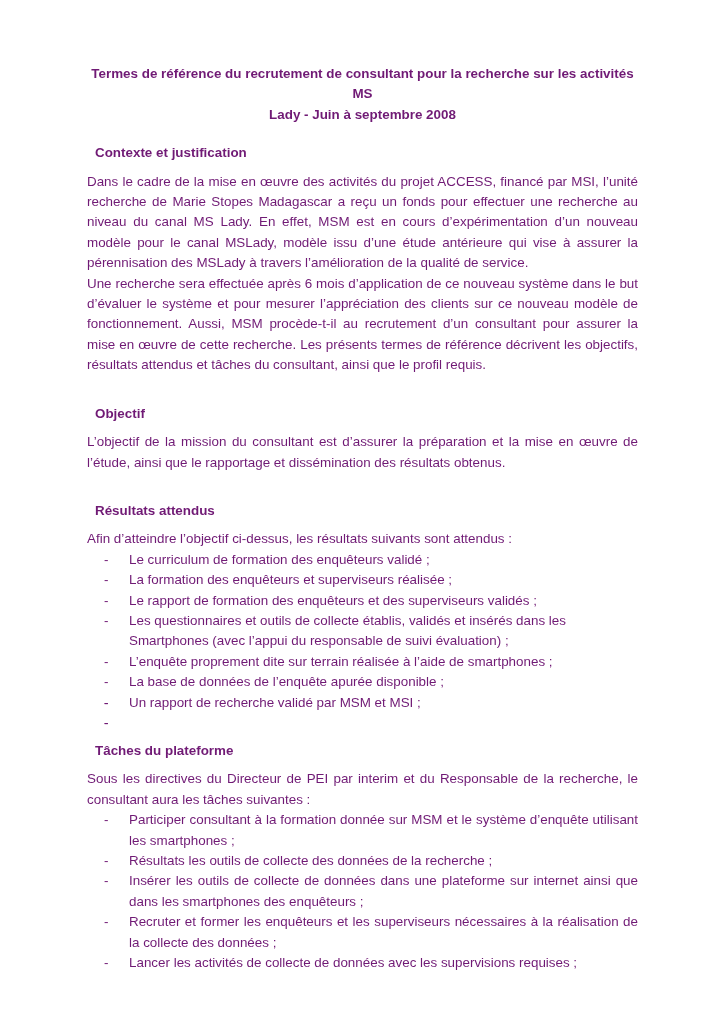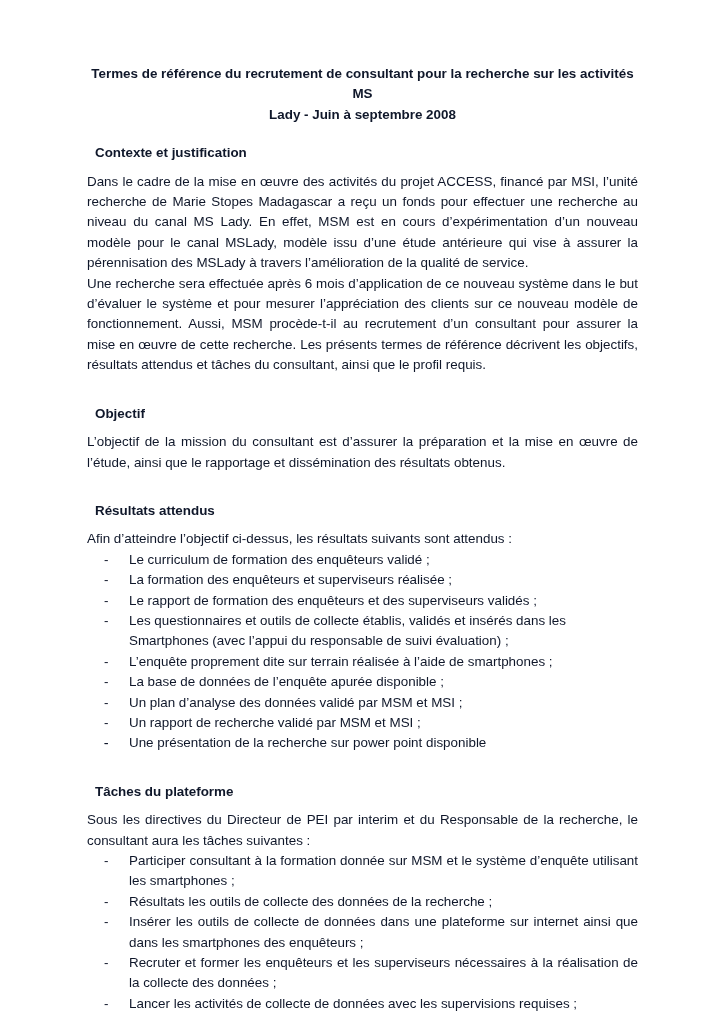--- a/index.html
+++ b/index.html
@@ -1,20 +1,20 @@
 <!DOCTYPE html>
 <html><head>
 <meta charset="utf-8">
 <style>
   html, body { margin: 0; padding: 0; background: #ffffff; }
   body { width: 724px; height: 1024px; position: relative; overflow: hidden; }
   .page {
     position: absolute; left: 87px; top: 64px; width: 551px;
     font-family: "Liberation Sans", sans-serif;
-    font-size: 13.4px; line-height: 20.4px; color: #0f172a;
+    font-size: 13.4px; line-height: 20.4px; color: #701a75;
   }
   .title {
     text-align: center; font-weight: bold; font-size: 13.4px; line-height: 20.4px;
     margin: 0 0 18px 0;
   }
   .h { font-weight: bold; margin: 8px; }
   .p { margin: 0; text-align: justify; }
   .gap { height: 20px; }
   ul.dash { list-style: none; margin: 0; padding: 0; }
   ul.dash li { position: relative; padding-left: 42px; text-align: justify; }
@@ -40,24 +40,24 @@
 
   <div class="h">Résultats attendus</div>
   <p class="p">Afin d’atteindre l’objectif ci-dessus, les résultats suivants sont attendus :</p>
   <ul class="dash">
     <li><span class="dash-mark">-</span><span>Le curriculum de formation des enquêteurs validé ;</span></li>
     <li><span class="dash-mark">-</span><span>La formation des enquêteurs et superviseurs réalisée ;</span></li>
     <li><span class="dash-mark">-</span><span>Le rapport de formation des enquêteurs et des superviseurs validés ;</span></li>
     <li style="text-align:left"><span class="dash-mark">-</span><span>Les questionnaires et outils de collecte établis, validés et insérés dans les Smartphones (avec l’appui du responsable de suivi évaluation) ;</span></li>
     <li><span class="dash-mark">-</span><span>L’enquête proprement dite sur terrain réalisée à l’aide de smartphones ;</span></li>
     <li><span class="dash-mark">-</span><span>La base de données de l’enquête apurée disponible ;</span></li>
-    <li><span class="dash-mark">-</span><span>Un plan d’analyse des données validé par MSM et MSI ;</span></li>
+    <li><span class="dash-mark">-</span></li>
     <li><span class="dash-mark">-</span><span>Un rapport de recherche validé par MSM et MSI ;</span></li>
     <li><span class="dash-mark">-</span></li>
-    <li><span class="dash-mark">-</span><span>Une présentation de la recherche sur power point disponible</span></li>
+    <li><span class="dash-mark">-</span></li>
   </ul>
   <div class="gap"></div>
 
   <div class="h">Tâches du plateforme</div>
   <p class="p">Sous les directives du Directeur de PEI par interim et du Responsable de la recherche, le consultant aura les tâches suivantes :</p>
   <ul class="dash">
     <li><span class="dash-mark">-</span><span>Participer consultant à la formation donnée sur MSM et le système d’enquête utilisant les smartphones ;</span></li>
     <li><span class="dash-mark">-</span><span>Résultats les outils de collecte des données de la recherche ;</span></li>
     <li><span class="dash-mark">-</span><span>Insérer les outils de collecte de données dans une plateforme sur internet ainsi que dans les smartphones des enquêteurs ;</span></li>
     <li><span class="dash-mark">-</span><span>Recruter et former les enquêteurs et les superviseurs nécessaires à la réalisation de la collecte des données ;</span></li>

